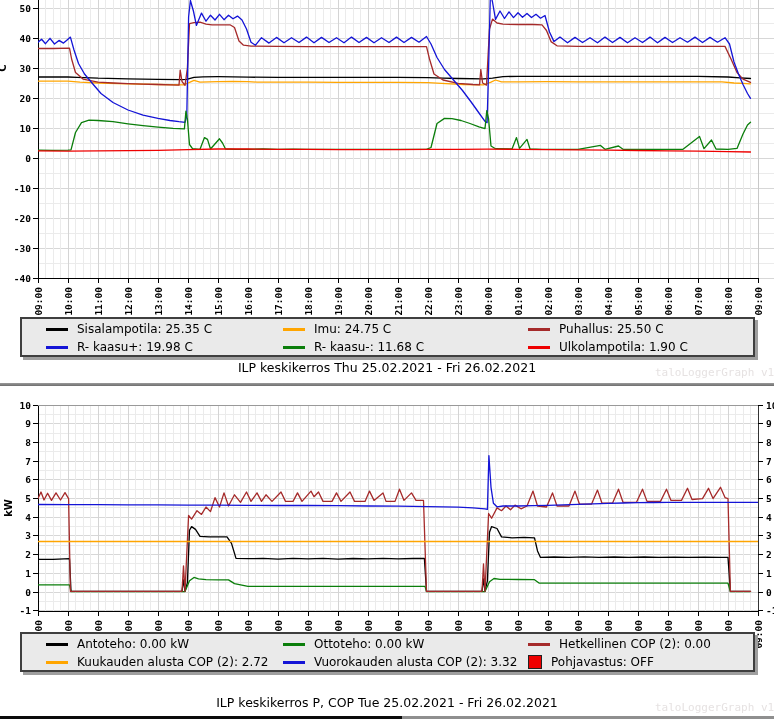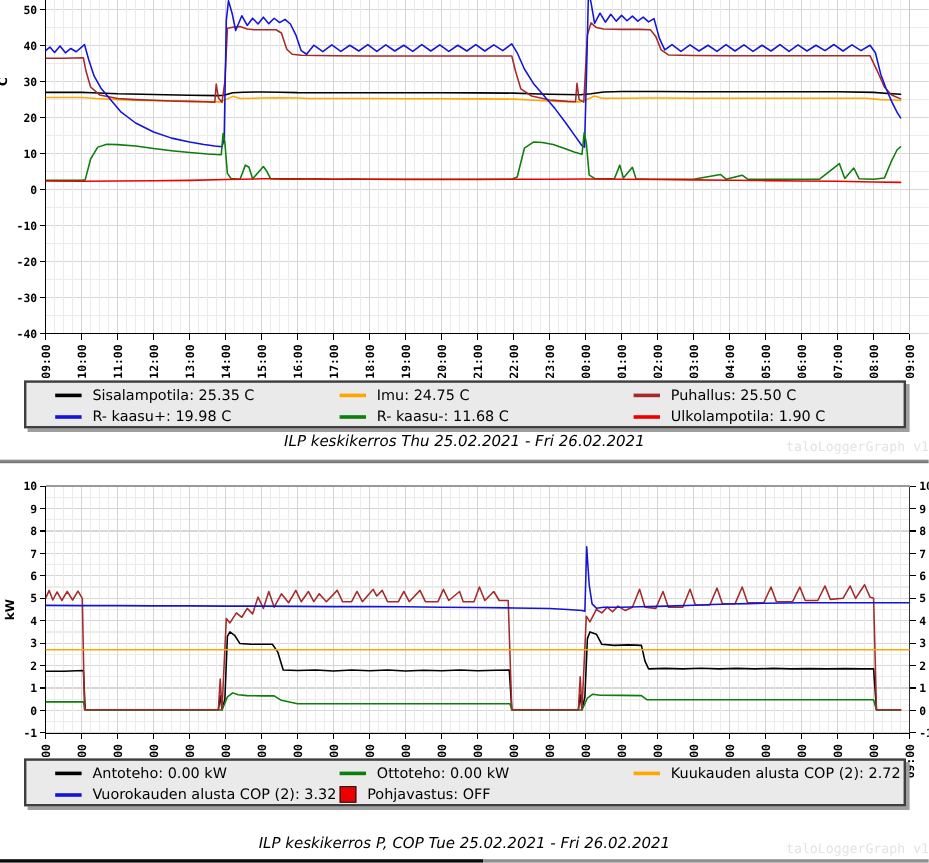--- a/index.html
+++ b/index.html
@@ -7,21 +7,21 @@
        font-family:"DejaVu Sans","Liberation Sans",sans-serif;}
   .stage{position:absolute;inset:0;width:774px;height:594px;}
   svg#charts-svg{position:absolute;left:0;top:0;}
   .legend{position:absolute;left:20px;width:735px;height:40px;background:#EAEAEA;
           border:2px solid #3f3f3f;box-shadow:3px 3px 0 #9f9f9f;box-sizing:border-box;
           display:grid;grid-template-columns:237px 245px 1fr;grid-auto-rows:18px;
           padding:1px 12px 1px 24px;align-items:center;}
   .legend-item{display:flex;align-items:center;gap:9px;font-size:12px;color:#000;white-space:nowrap;}
   .sw{width:22px;height:3px;flex:0 0 22px;}
   .sw-square{width:12px;height:12px;flex:0 0 12px;border:1px solid #222;}
-  .chart-title{position:absolute;left:0;width:774px;text-align:center;font-size:12.5px;color:#000;font-style:italic;}
+  .chart-title{position:absolute;left:0;width:774px;text-align:center;font-size:12.5px;color:#000;}
   .watermark{position:absolute;left:655px;width:200px;font-family:"DejaVu Sans Mono","Liberation Mono",monospace;
              font-size:11px;color:#E6E2E2;white-space:nowrap;}
   .divider{position:absolute;left:0;top:383px;width:774px;height:3px;
            background:linear-gradient(#9a9a9a,#6e6e6e);}
   .bottom-strip{position:absolute;left:0;top:716px;width:774px;height:3px;
            background:linear-gradient(90deg,#0a0a0a 0%,#0a0a0a 52%,#8f8f8f 52%,#8f8f8f 100%);}
 </style>
 </head>
 <body>
 
@@ -507,20 +507,24 @@
   <div class="legend" style="top:632px;">
     <div class="legend-item">
         <span class="sw" style="background: rgb(0, 0, 0);"></span>
         <span>Antoteho: 0.00 kW</span>
       </div>
     <div class="legend-item">
         <span class="sw" style="background: rgb(11, 126, 11);"></span>
         <span>Ottoteho: 0.00 kW</span>
       </div>
     <div class="legend-item">
+        <span class="sw" style="background: rgb(165, 42, 42);"></span>
+        <span>Hetkellinen COP (2): 0.00</span>
+      </div>
+    <div class="legend-item">
         <span class="sw" style="background: rgb(255, 165, 0);"></span>
         <span>Kuukauden alusta COP (2): 2.72</span>
       </div>
     <div class="legend-item">
         <span class="sw" style="background: rgb(20, 20, 214);"></span>
         <span>Vuorokauden alusta COP (2): 3.32</span>
       </div>
     <div class="legend-item">
         <span class="sw sw-square" style="background: rgb(238, 0, 0);"></span>
         <span>Pohjavastus: OFF</span>

